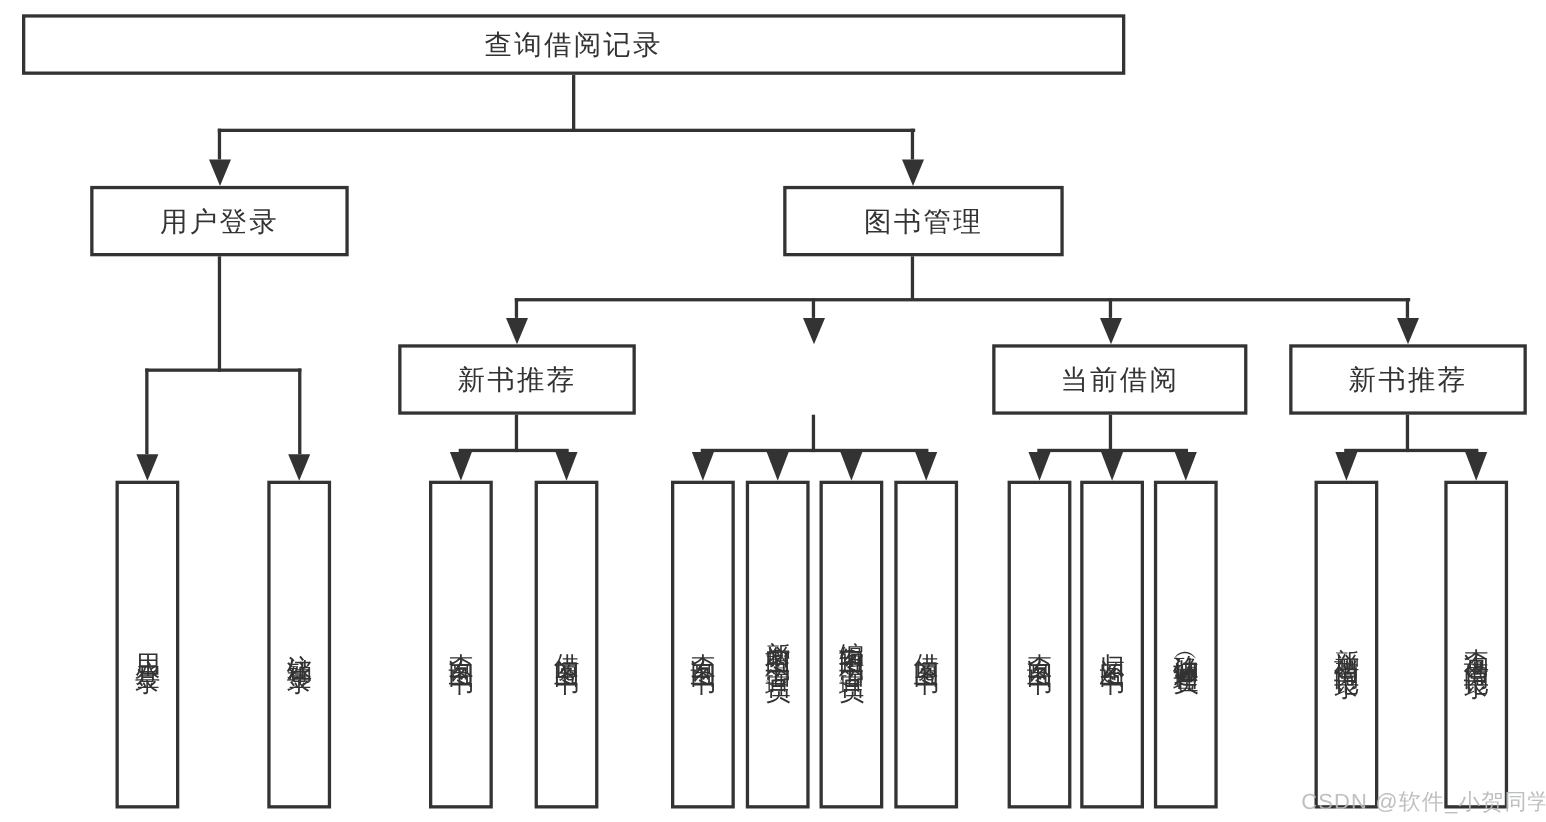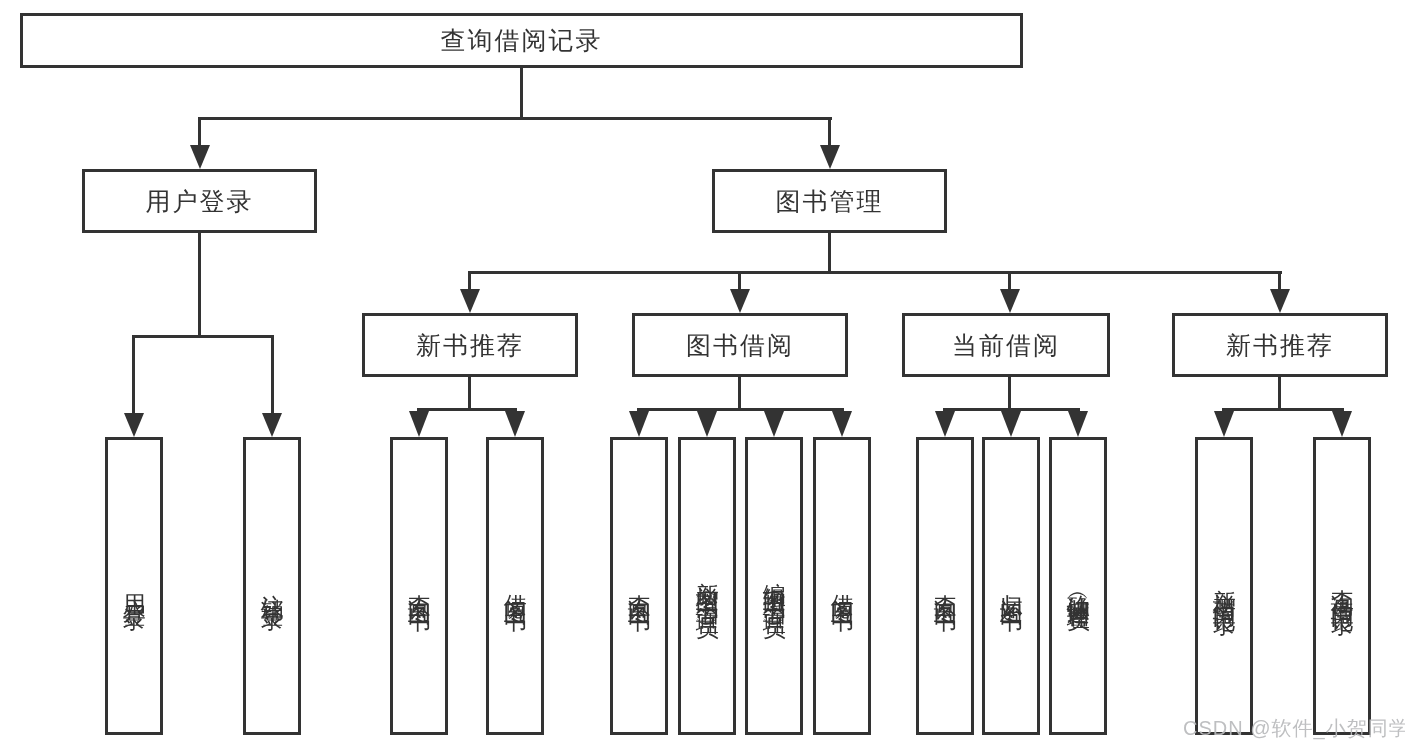--- a/index.html
+++ b/index.html
@@ -79,21 +79,21 @@
   <div class="stem" style="left:520px;top:68px;height:52px;"></div>
   <div class="hline" style="left:198px;top:117px;width:634px;"></div>
   <div class="stem" style="left:198px;top:117px;height:28px;"></div>
   <div class="stem" style="left:828px;top:117px;height:28px;"></div>
   <div class="arrow" style="left:190px;top:145px;"></div>
   <div class="arrow" style="left:820px;top:145px;"></div>
 
   <div class="box" style="left:82px;top:169px;width:235px;height:64px;">
     <span class="hlabel">用户登录</span>
   </div>
-  <div class="box" style="left:712px;top:169px;width:235px;height:64px;justify-content:center;">
+  <div class="box" style="left:712px;top:169px;width:255px;height:64px;justify-content:center;">
     <span class="hlabel">图书管理</span>
   </div>
 
   <div class="stem" style="left:198px;top:233px;height:105px;"></div>
   <div class="hline" style="left:132px;top:335px;width:142px;"></div>
   <div class="stem" style="left:132px;top:335px;height:78px;"></div>
   <div class="stem" style="left:271px;top:335px;height:78px;"></div>
   <div class="arrow" style="left:124px;top:413px;"></div>
   <div class="arrow" style="left:262px;top:413px;"></div>
 
@@ -104,24 +104,21 @@
   <div class="stem" style="left:1008px;top:271px;height:18px;"></div>
   <div class="stem" style="left:1278px;top:271px;height:18px;"></div>
   <div class="arrow" style="left:460px;top:289px;"></div>
   <div class="arrow" style="left:730px;top:289px;"></div>
   <div class="arrow" style="left:1000px;top:289px;"></div>
   <div class="arrow" style="left:1270px;top:289px;"></div>
 
   <div class="box" style="left:362px;top:313px;width:216px;height:64px;">
     <span class="hlabel">新书推荐</span>
   </div>
-  <div class="box" style="left:632px;top:313px;width:216px;height:64px;">
-    <span class="hlabel">图书借阅</span>
-  </div>
-  <div class="box" style="left:902px;top:313px;width:208px;height:64px;">
+  <div class="box" style="left:902px;top:313px;width:232px;height:64px;">
     <span class="hlabel">当前借阅</span>
   </div>
   <div class="box" style="left:1172px;top:313px;width:216px;height:64px;">
     <span class="hlabel">新书推荐</span>
   </div>
 
   <div class="stem" style="left:468px;top:377px;height:34px;"></div>
   <div class="hline" style="left:417px;top:408px;width:100px;"></div>
   <div class="arrow tall" style="left:409px;top:411px;"></div>
   <div class="arrow tall" style="left:505px;top:411px;"></div>

